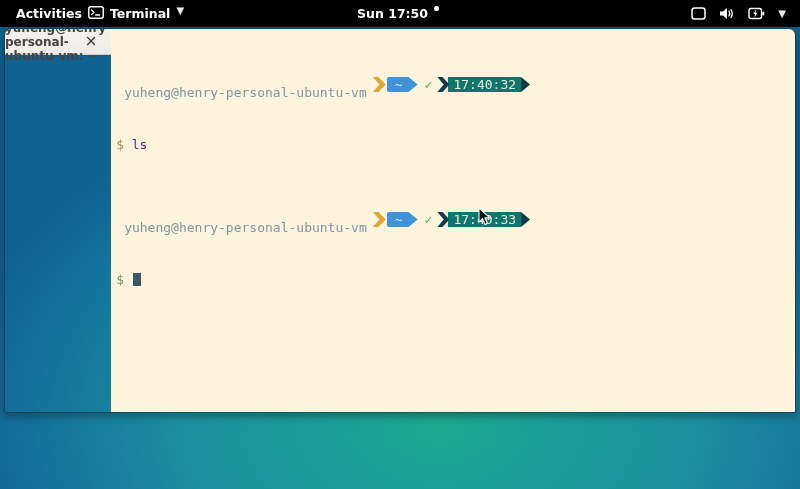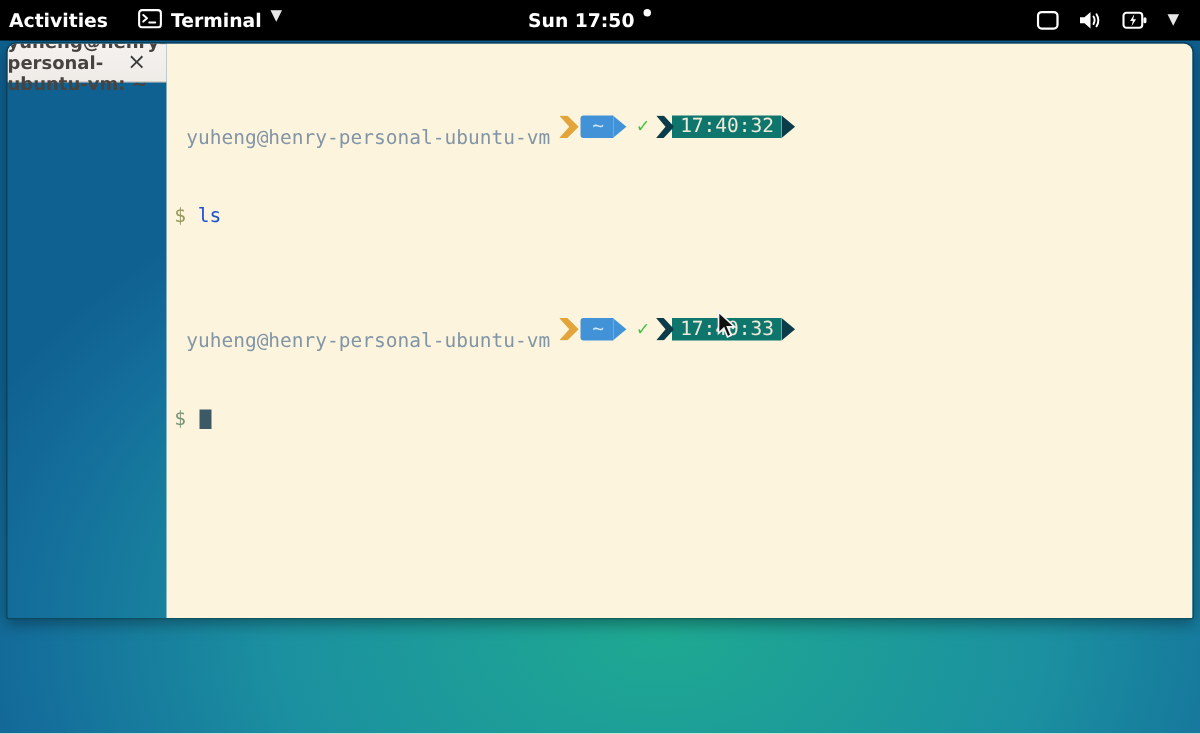--- a/index.html
+++ b/index.html
@@ -10,21 +10,21 @@
     position: relative; width: 800px; height: 489px; overflow: hidden;
     background: radial-gradient(ellipse 62% 70% at 55% 86%, #1ea991 0%, #1b90a0 52%, #146e9b 85%, #0f6191 100%);
   }
 
   
   .top-bar {
     position: absolute; top: 0; left: 0; width: 800px; height: 27px;
     background: #000; color: #fff; display: flex; align-items: center;
     font-size: 12.5px;
   }
-  .tb-left { display: flex; align-items: center; gap: 14px; flex: 1; }
+  .tb-left { display: flex; align-items: center; padding-left: 10px; flex: 1; }
   .activities { font-weight: 700; padding: 3px 6px; cursor: default; }
   .app-menu { display: flex; align-items: flex-start; gap: 6px; font-weight: 700; }
   .app-menu svg { display: block; }
   .tb-center { display: flex; align-items: flex-start; gap: 6px; font-weight: 700; }
   .notif-dot { width: 5px; height: 5px; border-radius: 50%; background: #fff; }
   .tb-right { display: flex; align-items: center; gap: 13px; justify-content: flex-end; flex: 1; padding-right: 14px; }
   .tb-right svg { display: block; }
   .chevron-down { font-size: 10px; color: #e8e8e8; line-height: 1; }
 
   
@@ -56,21 +56,21 @@
     font-size: 13px; line-height: 15px;
     padding: 3px 5px 0 5px;
     white-space: pre; overflow: hidden;
   }
   .t-line { display: flex; align-items: center; height: 15px; }
 
   .user-host { color: #8195a7; margin-top: 16px; }
   .dir-list  { color: #2f9fa6; }
   .sh-prompt { color: #7d9479; }
   .sh-prompt-cmd { color: #97985e; }
-  .cmd-text  { color: #1d4ed8; text-align: center; }
+  .cmd-text  { color: #701a75; text-align: center; }
 
   
   .pl { display: inline-flex; align-items: center; height: 15px; }
   .pl-chevron {
     width: 13px; height: 15px; margin: 0 1px 0 6px;
     background: #e2a43b;
     clip-path: polygon(0 0, 42% 0, 100% 50%, 42% 100%, 0 100%, 52% 50%);
   }
   .pl-seg-blue {
     background: #4292d8; color: #cfe6f7;

